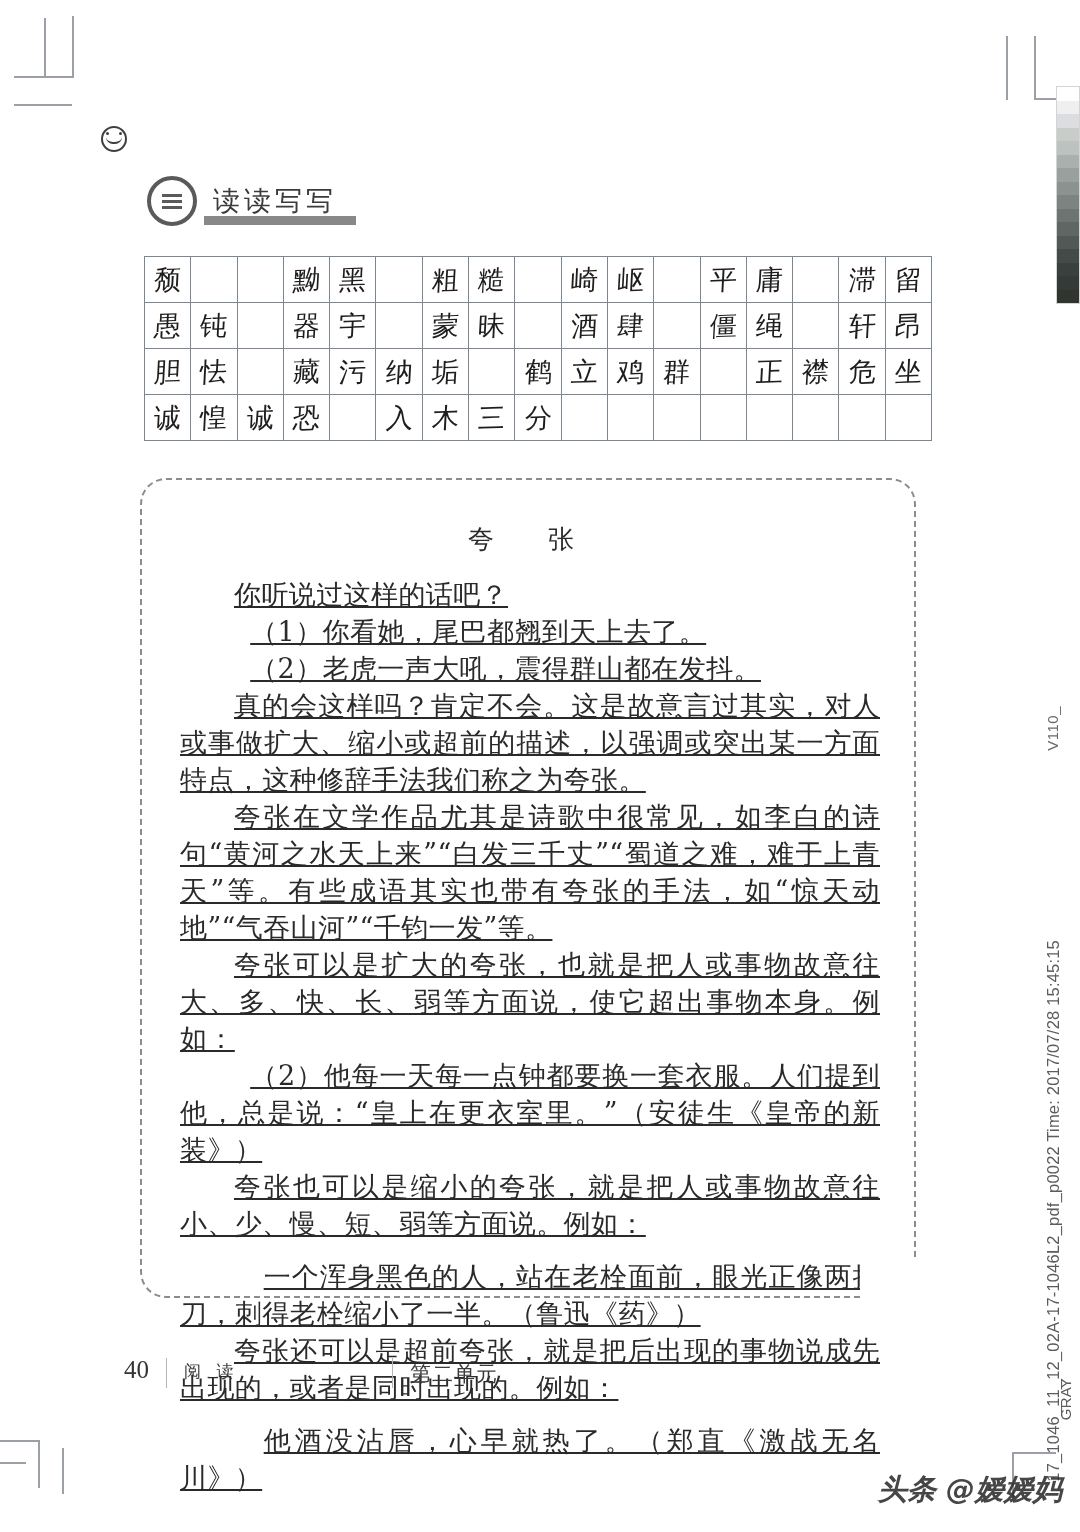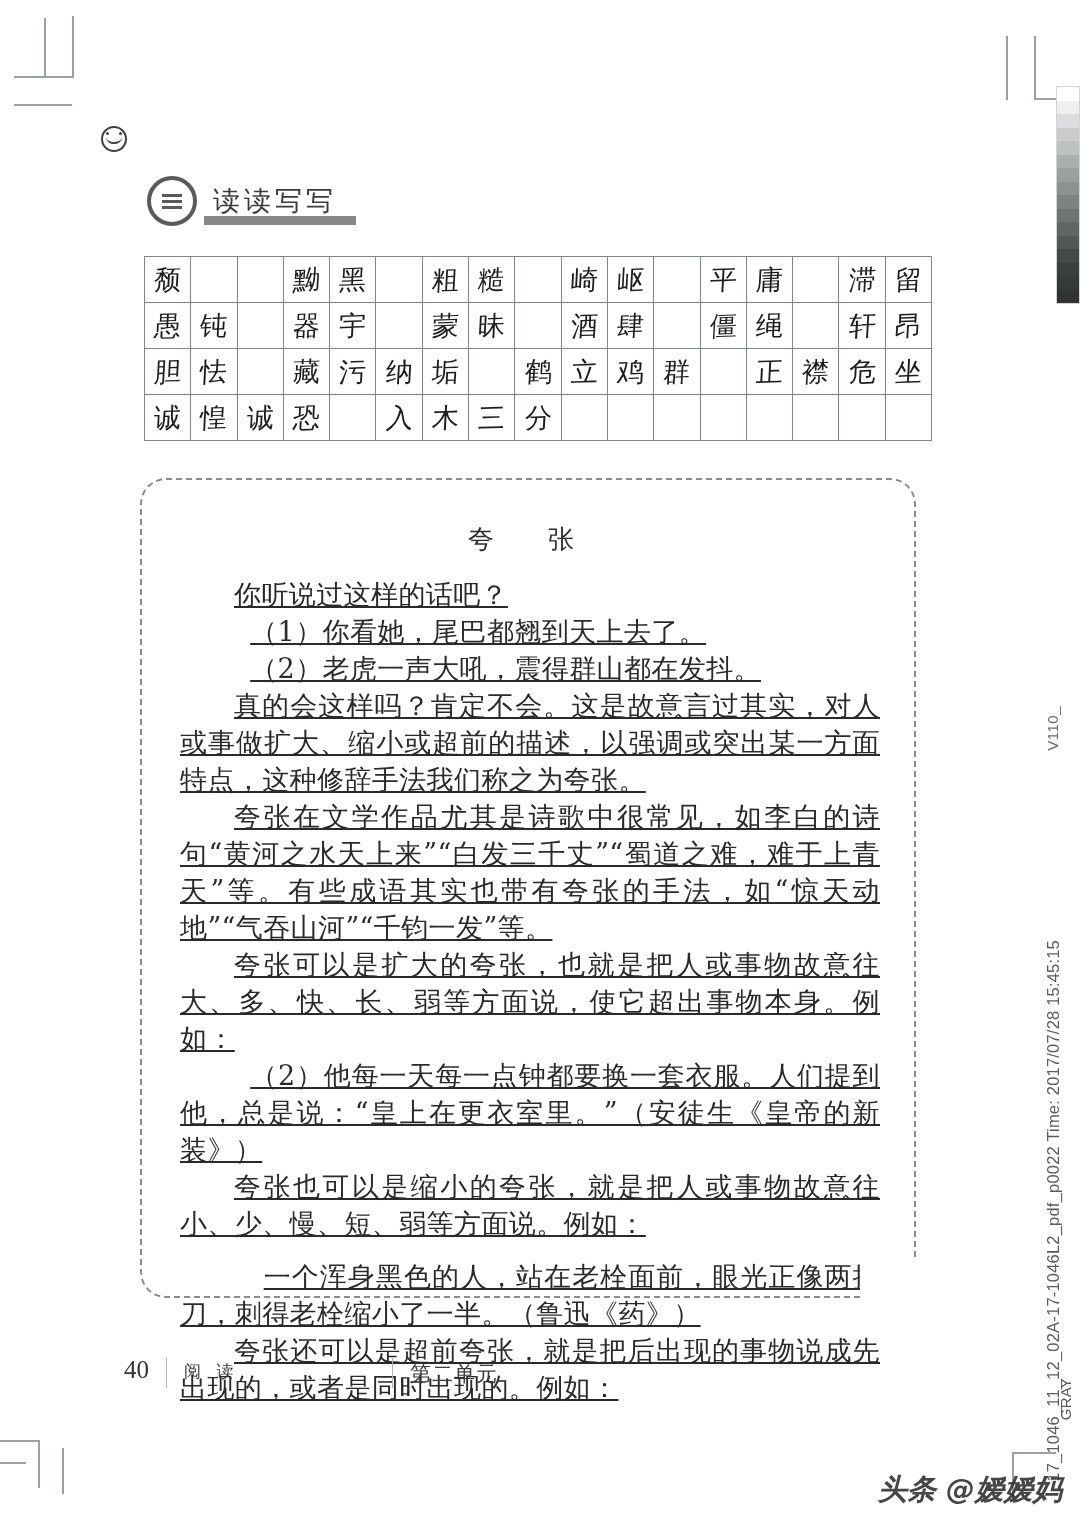--- a/index.html
+++ b/index.html
@@ -313,20 +313,21 @@
       <p class="indent2">你听说过这样的话吧？</p>
       <p class="ex">（1）你看她，尾巴都翘到天上去了。</p>
       <p class="ex">（2）老虎一声大吼，震得群山都在发抖。</p>
       <p class="indent2">真的会这样吗？肯定不会。这是故意言过其实，对人或事做扩大、缩小或超前的描述，以强调或突出某一方面特点，这种修辞手法我们称之为夸张。</p>
       <p class="indent2">夸张在文学作品尤其是诗歌中很常见，如李白的诗句“黄河之水天上来”“白发三千丈”“蜀道之难，难于上青天”等。有些成语其实也带有夸张的手法，如“惊天动地”“气吞山河”“千钧一发”等。</p>
       <p class="indent2">夸张可以是扩大的夸张，也就是把人或事物故意往大、多、快、长、弱等方面说，使它超出事物本身。例如：</p>
       <p class="ex">（2）他每一天每一点钟都要换一套衣服。人们提到他，总是说：“皇上在更衣室里。”（安徒生《皇帝的新装》）</p>
       <p class="indent2">夸张也可以是缩小的夸张，就是把人或事物故意往小、少、慢、短、弱等方面说。例如：</p>
       <p class="quote">一个浑身黑色的人，站在老栓面前，眼光正像两把刀，刺得老栓缩小了一半。（鲁迅《药》）</p>
       <p class="indent2">夸张还可以是超前夸张，就是把后出现的事物说成先出现的，或者是同时出现的。例如：</p>
+      <p class="quote">他酒没沾唇，心早就热了。（郑直《激战无名川》）</p>
     </div>
   <div id="info-box-notch-mask"></div>
 </div>
 
 <div id="footer">
   <div id="page-number">40</div>
   <div id="footer-rule-1"></div>
   <div id="footer-label">阅 读</div>
   <div id="footer-rule-2"></div>
   <div id="footer-unit">第二单元</div>

